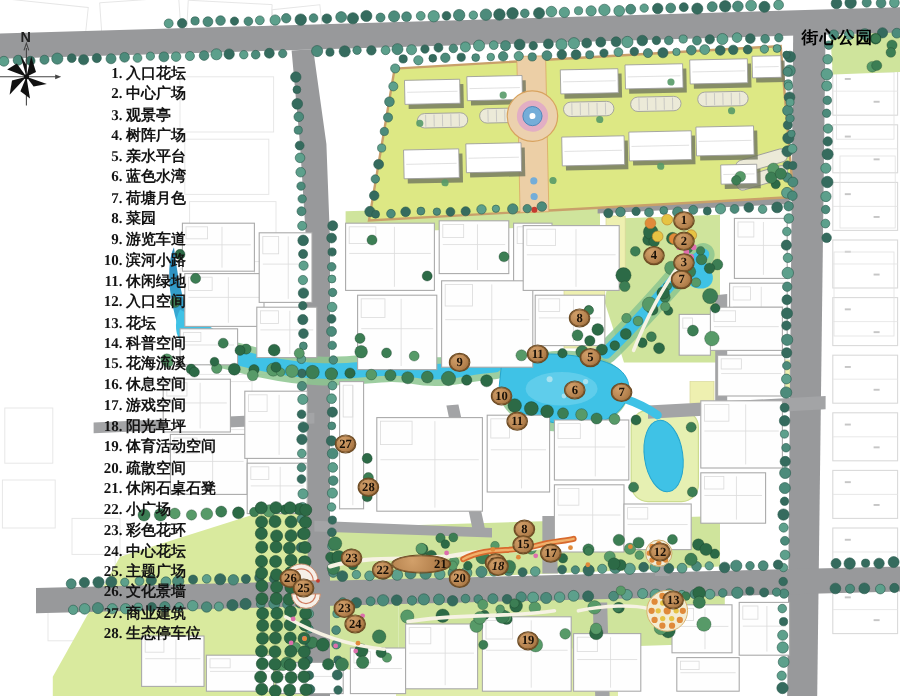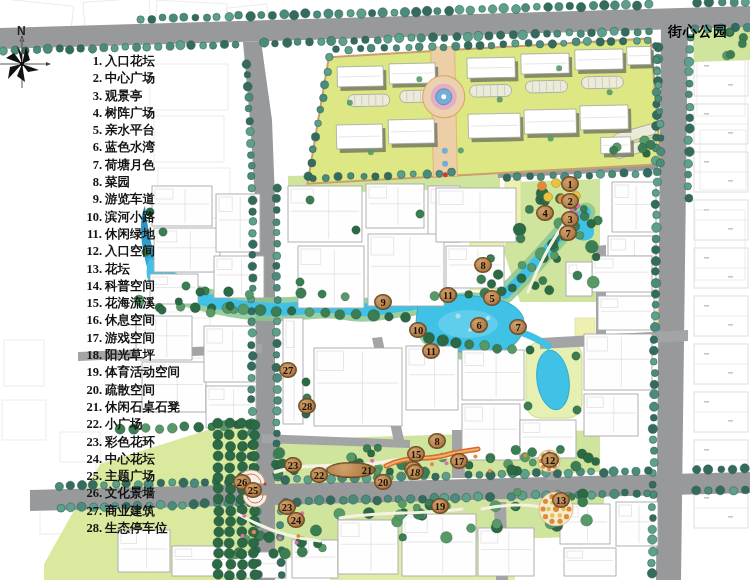--- a/index.html
+++ b/index.html
@@ -1208,29 +1208,29 @@
       <div class="mk" style="left: 448px; top: 295px; background: radial-gradient(circle at 35% 30%, rgb(210, 160, 106), rgb(183, 132, 80) 55%, rgb(143, 98, 49)); border: 1px solid rgb(107, 74, 34); color: rgb(25, 16, 7);">11</div>
       <div class="mk" style="left: 492px; top: 298px; background: radial-gradient(circle at 35% 30%, rgb(210, 160, 106), rgb(183, 132, 80) 55%, rgb(143, 98, 49)); border: 1px solid rgb(107, 74, 34); color: rgb(25, 16, 7);">5</div>
       <div class="mk" style="left: 383px; top: 302px; background: radial-gradient(circle at 35% 30%, rgb(210, 160, 106), rgb(183, 132, 80) 55%, rgb(143, 98, 49)); border: 1px solid rgb(107, 74, 34); color: rgb(25, 16, 7);">9</div>
       <div class="mk" style="left: 479px; top: 325px; background: radial-gradient(circle at 35% 30%, rgb(210, 160, 106), rgb(183, 132, 80) 55%, rgb(143, 98, 49)); border: 1px solid rgb(107, 74, 34); color: rgb(25, 16, 7);">6</div>
       <div class="mk" style="left: 518px; top: 327px; background: radial-gradient(circle at 35% 30%, rgb(210, 160, 106), rgb(183, 132, 80) 55%, rgb(143, 98, 49)); border: 1px solid rgb(107, 74, 34); color: rgb(25, 16, 7);">7</div>
       <div class="mk" style="left: 418px; top: 330px; background: radial-gradient(circle at 35% 30%, rgb(210, 160, 106), rgb(183, 132, 80) 55%, rgb(143, 98, 49)); border: 1px solid rgb(107, 74, 34); color: rgb(25, 16, 7);">10</div>
       <div class="mk" style="left: 431px; top: 351px; background: radial-gradient(circle at 35% 30%, rgb(210, 160, 106), rgb(183, 132, 80) 55%, rgb(143, 98, 49)); border: 1px solid rgb(107, 74, 34); color: rgb(25, 16, 7);">11</div>
       <div class="mk" style="left: 288px; top: 370px; background: radial-gradient(circle at 35% 30%, rgb(210, 160, 106), rgb(183, 132, 80) 55%, rgb(143, 98, 49)); border: 1px solid rgb(107, 74, 34); color: rgb(25, 16, 7);">27</div>
       <div class="mk" style="left: 307px; top: 406px; background: radial-gradient(circle at 35% 30%, rgb(210, 160, 106), rgb(183, 132, 80) 55%, rgb(143, 98, 49)); border: 1px solid rgb(107, 74, 34); color: rgb(25, 16, 7);">28</div>
       <div class="mk" style="left: 437px; top: 441px; background: radial-gradient(circle at 35% 30%, rgb(210, 160, 106), rgb(183, 132, 80) 55%, rgb(143, 98, 49)); border: 1px solid rgb(107, 74, 34); color: rgb(25, 16, 7);">8</div>
-      <div class="mk" style="left: 416px; top: 454px; background: radial-gradient(circle at 35% 30%, rgb(210, 160, 106), rgb(183, 132, 80) 55%, rgb(143, 98, 49)); border: 1px solid rgb(107, 74, 34); color: rgb(25, 16, 7);">15</div>
+      <div class="mk" style="left: 436px; top: 454px; background: radial-gradient(circle at 35% 30%, rgb(210, 160, 106), rgb(183, 132, 80) 55%, rgb(143, 98, 49)); border: 1px solid rgb(107, 74, 34); color: rgb(25, 16, 7);">15</div>
       <div class="mk" style="left: 459px; top: 461px; background: radial-gradient(circle at 35% 30%, rgb(210, 160, 106), rgb(183, 132, 80) 55%, rgb(143, 98, 49)); border: 1px solid rgb(107, 74, 34); color: rgb(25, 16, 7);">17</div>
       <div class="mk" style="left: 413px; top: 469px; background: radial-gradient(circle at 35% 30%, rgb(210, 160, 106), rgb(183, 132, 80) 55%, rgb(143, 98, 49)); border: 1px solid rgb(107, 74, 34); color: rgb(25, 16, 7);">16</div>
       <div class="mk" style="left: 415px; top: 472px; background: radial-gradient(circle at 35% 30%, rgb(210, 160, 106), rgb(183, 132, 80) 55%, rgb(143, 98, 49)); border: 1px solid rgb(107, 74, 34); color: rgb(25, 16, 7); font-style: italic;">18</div>
       <div class="mk" style="left: 550px; top: 460px; background: radial-gradient(circle at 35% 30%, rgb(210, 160, 106), rgb(183, 132, 80) 55%, rgb(143, 98, 49)); border: 1px solid rgb(107, 74, 34); color: rgb(25, 16, 7);">12</div>
       <div class="mk" style="left: 293px; top: 465px; background: radial-gradient(circle at 35% 30%, rgb(210, 160, 106), rgb(183, 132, 80) 55%, rgb(143, 98, 49)); border: 1px solid rgb(107, 74, 34); color: rgb(25, 16, 7);">23</div>
       <div class="mk" style="left: 319px; top: 475px; background: radial-gradient(circle at 35% 30%, rgb(210, 160, 106), rgb(183, 132, 80) 55%, rgb(143, 98, 49)); border: 1px solid rgb(107, 74, 34); color: rgb(25, 16, 7);">22</div>
       <div class="mk" style="left: 351px; top: 470px; background: radial-gradient(circle at 35% 30%, rgb(210, 160, 106), rgb(183, 132, 80) 55%, rgb(143, 98, 49)); border: 1px solid rgb(107, 74, 34); color: rgb(25, 16, 7); padding-left: 32px;">21</div>
       <div class="mk" style="left: 383px; top: 482px; background: radial-gradient(circle at 35% 30%, rgb(210, 160, 106), rgb(183, 132, 80) 55%, rgb(143, 98, 49)); border: 1px solid rgb(107, 74, 34); color: rgb(25, 16, 7);">20</div>
       <div class="mk" style="left: 242px; top: 482px; background: radial-gradient(circle at 35% 30%, rgb(210, 160, 106), rgb(183, 132, 80) 55%, rgb(143, 98, 49)); border: 1px solid rgb(107, 74, 34); color: rgb(25, 16, 7);">26</div>
       <div class="mk" style="left: 253px; top: 490px; background: radial-gradient(circle at 35% 30%, rgb(210, 160, 106), rgb(183, 132, 80) 55%, rgb(143, 98, 49)); border: 1px solid rgb(107, 74, 34); color: rgb(25, 16, 7);">25</div>
       <div class="mk" style="left: 287px; top: 507px; background: radial-gradient(circle at 35% 30%, rgb(210, 160, 106), rgb(183, 132, 80) 55%, rgb(143, 98, 49)); border: 1px solid rgb(107, 74, 34); color: rgb(25, 16, 7);">23</div>
       <div class="mk" style="left: 296px; top: 520px; background: radial-gradient(circle at 35% 30%, rgb(210, 160, 106), rgb(183, 132, 80) 55%, rgb(143, 98, 49)); border: 1px solid rgb(107, 74, 34); color: rgb(25, 16, 7);">24</div>
-      <div class="mk" style="left: 440px; top: 506px; background: radial-gradient(circle at 35% 30%, rgb(210, 160, 106), rgb(183, 132, 80) 55%, rgb(143, 98, 49)); border: 1px solid rgb(107, 74, 34); color: rgb(25, 16, 7);">19</div>
+      <div class="mk" style="left: 440px; top: 534px; background: radial-gradient(circle at 35% 30%, rgb(210, 160, 106), rgb(183, 132, 80) 55%, rgb(143, 98, 49)); border: 1px solid rgb(107, 74, 34); color: rgb(25, 16, 7);">19</div>
       <div class="mk" style="left: 561px; top: 500px; background: radial-gradient(circle at 35% 30%, rgb(210, 160, 106), rgb(183, 132, 80) 55%, rgb(143, 98, 49)); border: 1px solid rgb(107, 74, 34); color: rgb(25, 16, 7);">13</div>
     </div>
 </div>
 
 </body></html>

